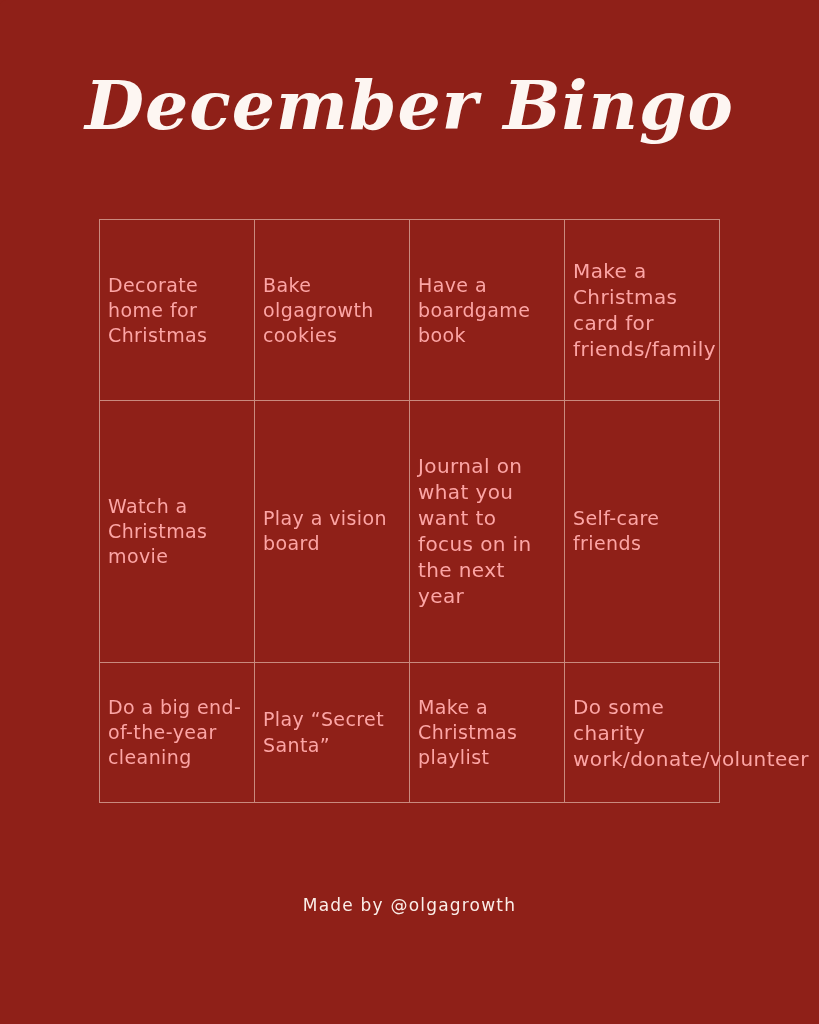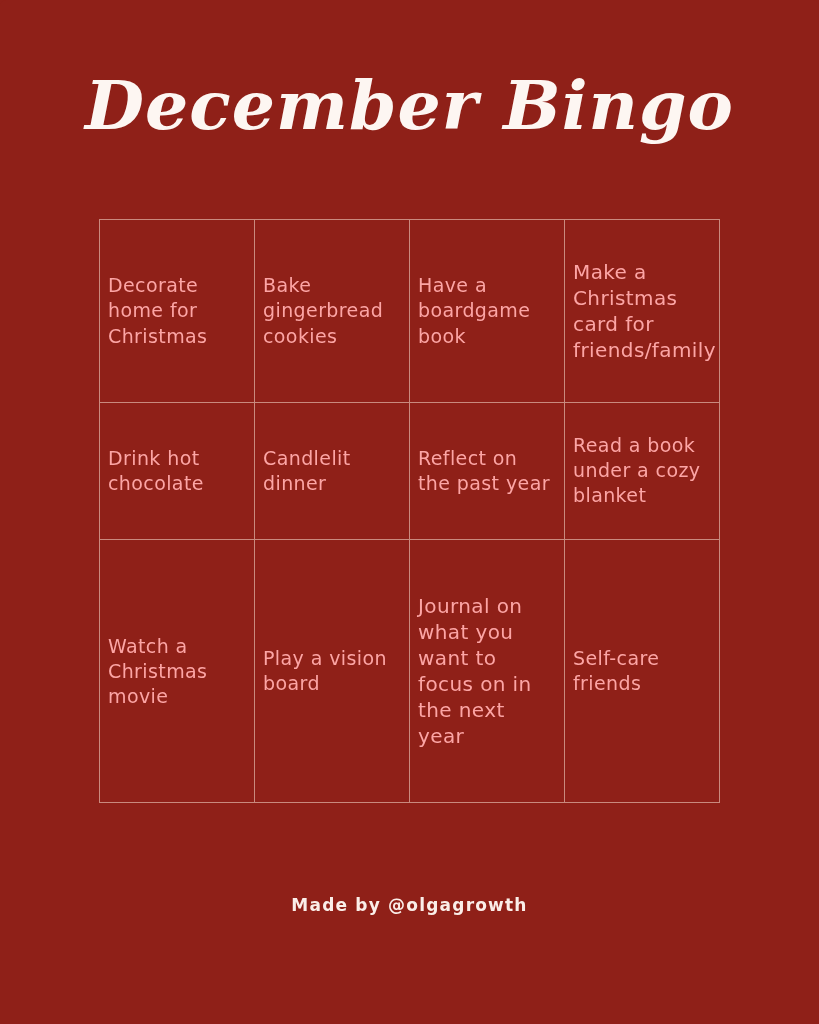--- a/index.html
+++ b/index.html
@@ -60,50 +60,49 @@
     font-size: 20px;
     line-height: 1.3;
   }
   .footer {
     margin-top: 92px;
     color: #fbeee9;
     font-family: "DejaVu Sans", sans-serif;
     font-size: 17px;
     letter-spacing: 1.2px;
     text-align: center;
-    font-weight: bold;
   }
 </style>
 </head>
 <body>
 
 <div class="poster">
 
   <div class="title">December Bingo</div>
 
   <div class="grid-wrap">
     <table class="bingo">
       <tbody>
           <tr>
         <td>Decorate home for Christmas</td>
-        <td>Bake gingerbread cookies</td>
+        <td>Bake olgagrowth cookies</td>
         <td>Have a boardgame book</td>
         <td class="small">Make a Christmas card for friends/family</td>
-      </tr>
-      <tr>
-        <td>Drink hot chocolate</td>
-        <td>Candlelit dinner</td>
-        <td>Reflect on the past year</td>
-        <td>Read a book under a cozy blanket</td>
       </tr>
       <tr>
         <td>Watch a Christmas movie</td>
         <td>Play a vision board</td>
         <td class="small">Journal on what you want to focus on in the next year</td>
         <td>Self-care friends</td>
+      </tr>
+      <tr>
+        <td>Do a big end-of-the-year cleaning</td>
+        <td>Play “Secret Santa”</td>
+        <td>Make a Christmas playlist</td>
+        <td class="small">Do some charity work/donate/volunteer</td>
       </tr>
     </tbody>
       </table>
   </div>
 
   <div class="footer">Made by @olgagrowth</div>
 
 </div>
 
 </body></html>

